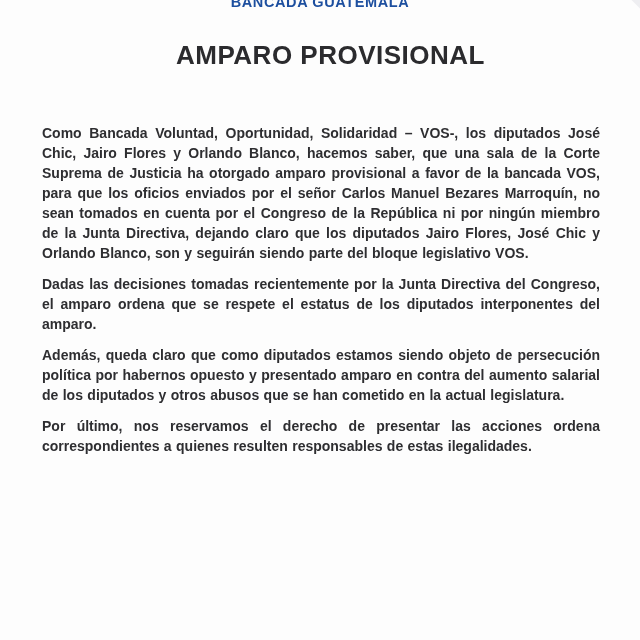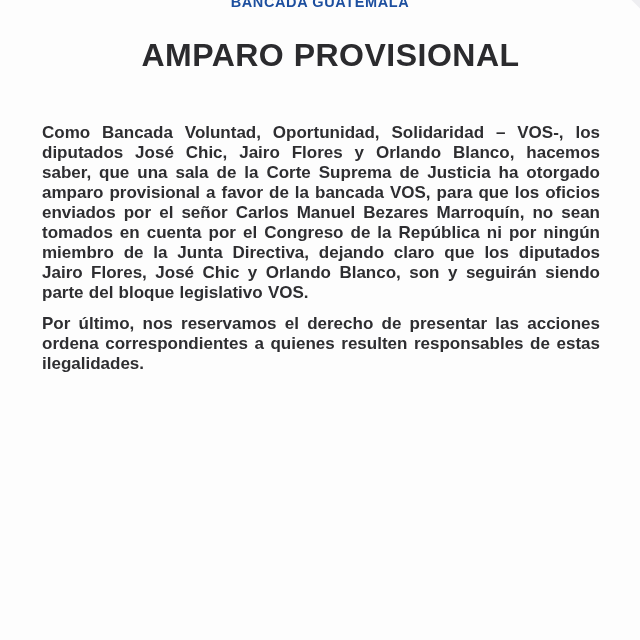--- a/index.html
+++ b/index.html
@@ -25,35 +25,35 @@
     letter-spacing: 0.6px;
     color: #1d4f9f;
     white-space: nowrap;
   }
   .title-wrap {
     padding-top: 40px;
     text-align: center;
   }
   .doc-title {
     margin: 0;
-    font-size: 32px;
+    font-size: 26px;
     line-height: 30px;
     font-weight: 800;
     letter-spacing: 0.5px;
     color: #2b2b2e;
     white-space: nowrap;
     padding-left: 21px;
   }
   .content {
     margin: 53px 40px 0 42px;
     text-align: justify;
   }
   .content p {
     margin: 0 0 11px 0;
-    font-size: 17px;
+    font-size: 14px;
     line-height: 20px;
     font-weight: 700;
     color: #2e2e31;
     word-spacing: 0.5px;
   }
   .corner-artifact {
     position: absolute;
     top: -6px;
     right: -6px;
     width: 12px;
@@ -70,14 +70,16 @@
 </div>
 
 <div class="corner-artifact"></div>
 
 <div class="title-wrap">
   <h1 class="doc-title">AMPARO PROVISIONAL</h1>
 </div>
 
 <div class="content">
   <p>Como Bancada Voluntad, Oportunidad, Solidaridad – VOS-, los diputados José Chic, Jairo Flores y Orlando Blanco, hacemos saber, que una sala de la Corte Suprema de Justicia ha otorgado amparo provisional a favor de la bancada VOS, para que los oficios enviados por el señor Carlos Manuel Bezares Marroquín, no sean tomados en cuenta por el Congreso de la República ni por ningún miembro de la Junta Directiva, dejando claro que los diputados Jairo Flores, José Chic y Orlando Blanco, son y seguirán siendo parte del bloque legislativo VOS.</p>
+  <p>Dadas las decisiones tomadas recientemente por la Junta Directiva del Congreso, el amparo ordena que se respete el estatus de los diputados interponentes del amparo.</p>
+  <p>Además, queda claro que como diputados estamos siendo objeto de persecución política por habernos opuesto y presentado amparo en contra del aumento salarial de los diputados y otros abusos que se han cometido en la actual legislatura.</p>
   <p>Por último, nos reservamos el derecho de presentar las acciones ordena correspondientes a quienes resulten responsables de estas ilegalidades.</p>
 </div>
 
 </body></html>

